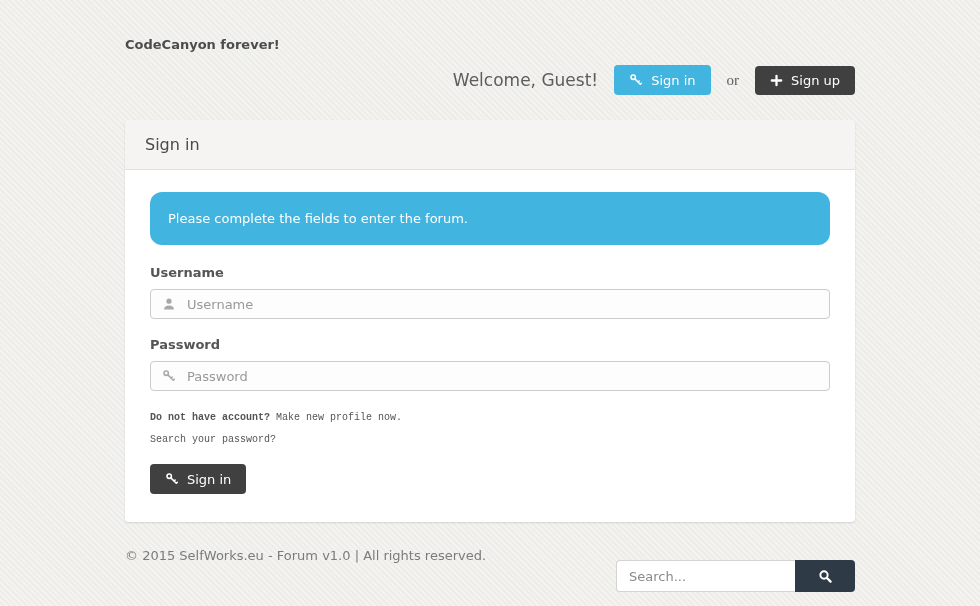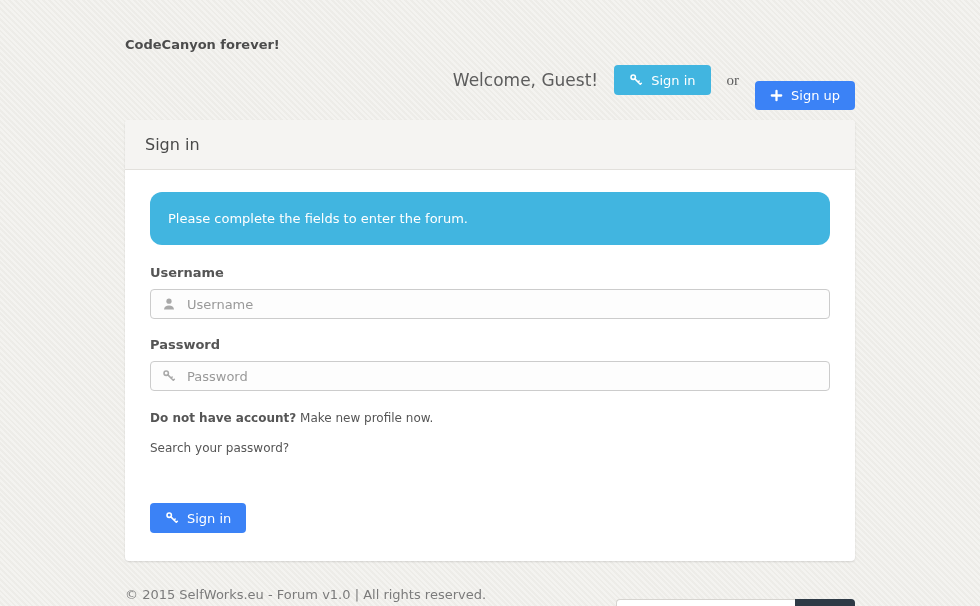--- a/index.html
+++ b/index.html
@@ -29,21 +29,21 @@
   }
   .welcome-text { font-size: 17px; color: #5d5d5d; }
   .or-text { font-size: 15px; color: #5d5d5d; font-family: Liberation Serif, serif; }
   .btn {
     display: inline-flex; align-items: center; gap: 8px;
     border: none; border-radius: 4px; cursor: pointer;
     font-size: 13px; color: #fff; padding: 8px 15px;
     font-family: inherit; line-height: 1;
   }
   .btn-blue  { background: #41b5e0; }
-  .btn-green { background: #3b82f6; margin-top: 31px; }
+  .btn-green { background: #404040; }
   .icon { display: inline-flex; align-items: center; justify-content: center; }
 
   
   .panel {
     margin-top: 24px;
     background: #ffffff;
     border-radius: 4px;
     box-shadow: 0 1px 2px rgba(0,0,0,0.12);
   }
   .panel-header {
@@ -73,21 +73,21 @@
   .text-input {
     width: 100%; height: 30px;
     border: 1px solid #cccccc; border-radius: 4px;
     background: #fdfdfd;
     padding: 5px 12px 5px 36px;
     font-size: 13px; color: #555; font-family: inherit;
     outline: none;
   }
   .text-input::placeholder { color: #999; opacity: 1; }
 
-  .helper-text { font-size: 12px; color: #555; line-height: 18px; margin-top: 12px; }
+  .helper-text { font-size: 10px; color: #555; line-height: 18px; margin-top: 4px; font-family: Liberation Mono, monospace; }
   .helper-text a { color: #555; text-decoration: none; }
   .helper-bold { font-weight: bold; }
 
   .submit-row { margin: 15px 0 12px 0; }
 
   
   .footer { display: flex; justify-content: space-between; margin-top: 22px; }
   .copyright { font-size: 13px; color: #7b7b7b; padding-top: 4px; }
   .search-group { display: flex; margin-top: 16px; height: 32px; }
   .search-input {

